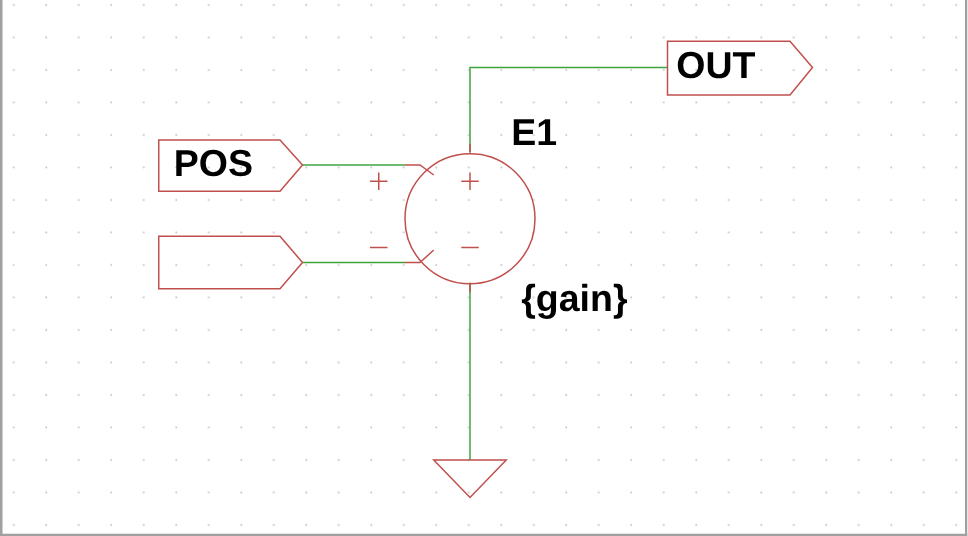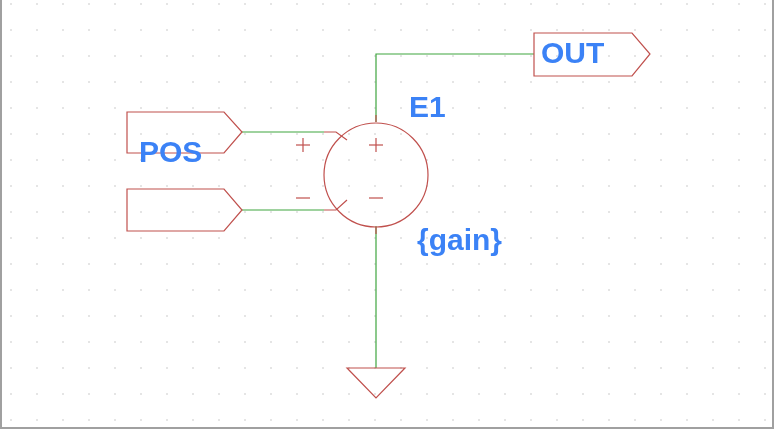--- a/index.html
+++ b/index.html
@@ -1,19 +1,19 @@
 <!DOCTYPE html>
 <html><head>
 <meta charset="utf-8">
 <style>
   html,body{margin:0;padding:0;background:#fff;}
   #canvas{position:relative;width:774px;height:429px;overflow:hidden;background:#fff;
     box-sizing:border-box;border-left:2px solid #a0a0a0;border-right:2px solid #a0a0a0;border-bottom:2px solid #a0a0a0;}
   svg{position:absolute;left:0;top:0;}
-  .lbl{position:absolute;font-family:"Liberation Sans",sans-serif;font-weight:bold;color:#3b82f6;line-height:1;}
+  .lbl{position:absolute;font-family:"Liberation Sans",sans-serif;font-weight:bold;color:#000000;line-height:1;}
 </style>
 </head>
 <body>
 
 <div id="canvas">
   <svg width="774" height="429">
     <defs>
       <pattern id="grid" x="8" y="3" width="26" height="26" patternUnits="userSpaceOnUse">
         <circle cx="1" cy="1" r="0.8" fill="#c4c4c4"></circle>
       </pattern>
@@ -45,17 +45,17 @@
       <line x1="294" y1="198" x2="308" y2="198"></line>
 
       <line x1="367" y1="145" x2="381" y2="145"></line>
         <line x1="374" y1="138" x2="374" y2="152"></line>
       <line x1="367" y1="198" x2="381" y2="198"></line>
 
       <polygon points="345,368 403,368 374,398"></polygon>
     </g>
   </svg>
 
-  <div class="lbl" style="left:137px;top:117px;font-size:30px;margin-top:20px;">POS</div>
+  <div class="lbl" style="left:137px;top:117px;font-size:30px;">POS</div>
   <div class="lbl" style="left:539px;top:38px;font-size:30px;">OUT</div>
   <div class="lbl" style="left:407px;top:92px;font-size:30px;">E1</div>
   <div class="lbl" style="left:415px;top:225px;font-size:30px;">{gain}</div>
 </div>
 
 </body></html>

